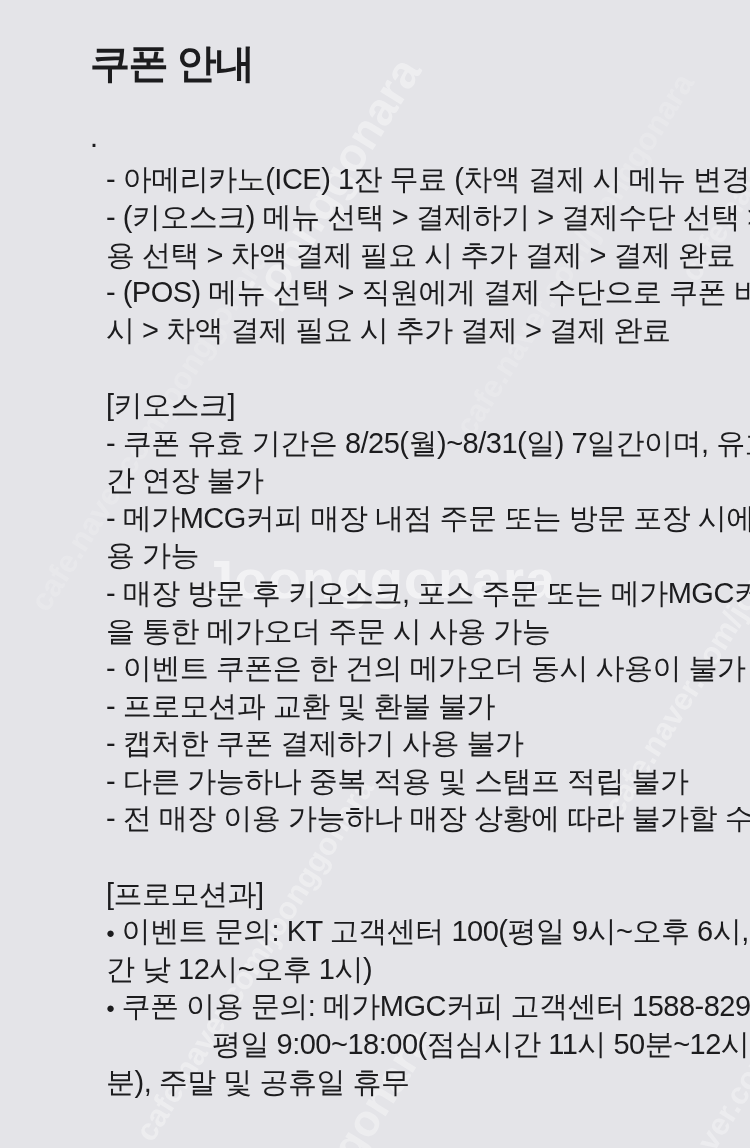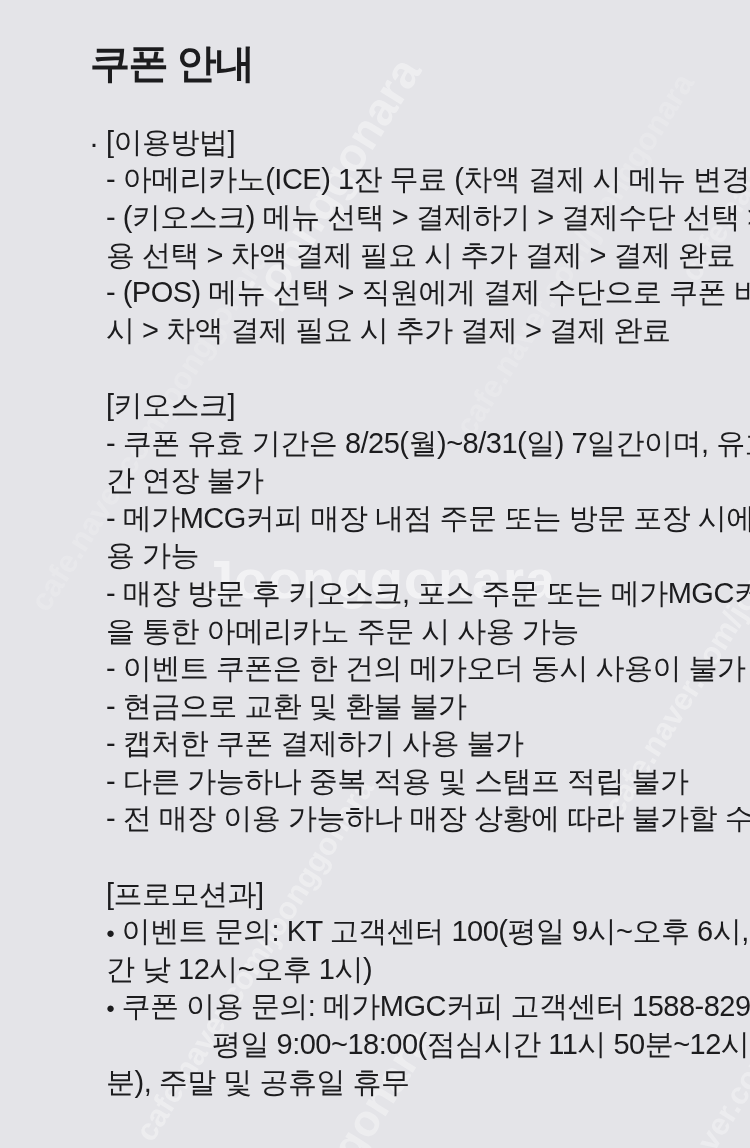--- a/index.html
+++ b/index.html
@@ -69,41 +69,40 @@
   <div class="wm wm-diag wm-g">cafe.naver.com/joonggonara</div>
   <div class="wm wm-diag wm-h">cafe.naver.com/joonggonara</div>
 
   <div class="title">쿠폰 안내</div>
 
   <div class="bodytext">
 
     <div class="sec">
       <div class="ln hd">
         <span class="sec-dot">·</span>
-        <span>[이용방법]</span>
       </div>
       <div class="ln"><span>- 아메리카노(ICE) 1잔 무료 (차액 결제 시 메뉴 변경 가능)</span></div>
       <div class="ln"><span>- (키오스크) 메뉴 선택 &gt; 결제하기 &gt; 결제수단 선택 &gt; 쿠폰사</span></div>
       <div class="ln"><span>용 선택 &gt; 차액 결제 필요 시 추가 결제 &gt; 결제 완료</span></div>
       <div class="ln"><span>- (POS) 메뉴 선택 &gt; 직원에게 결제 수단으로 쿠폰 바코드 제</span></div>
       <div class="ln"><span>시 &gt; 차액 결제 필요 시 추가 결제 &gt; 결제 완료</span></div>
     </div>
 
     <div class="sec">
       <div class="ln hd">
         <span>[키오스크]</span>
       </div>
       <div class="ln"><span>- 쿠폰 유효 기간은 8/25(월)~8/31(일) 7일간이며, 유효기</span></div>
       <div class="ln"><span>간 연장 불가</span></div>
       <div class="ln"><span>- 메가MCG커피 매장 내점 주문 또는 방문 포장 시에만 사</span></div>
       <div class="ln"><span>용 가능</span></div>
       <div class="ln"><span>- 매장 방문 후 키오스크, 포스 주문 또는 메가MGC커피 앱</span></div>
-      <div class="ln"><span>을 통한 아메리카노 주문 시 사용 가능</span></div>
+      <div class="ln"><span>을 통한 메가오더 주문 시 사용 가능</span></div>
       <div class="ln"><span>- 이벤트 쿠폰은 한 건의 메가오더 동시 사용이 불가</span></div>
-      <div class="ln"><span>- 현금으로 교환 및 환불 불가</span></div>
+      <div class="ln"><span>- 프로모션과 교환 및 환불 불가</span></div>
       <div class="ln"><span>- 캡처한 쿠폰 결제하기 사용 불가</span></div>
       <div class="ln"><span>- 다른 가능하나 중복 적용 및 스탬프 적립 불가</span></div>
       <div class="ln"><span>- 전 매장 이용 가능하나 매장 상황에 따라 불가할 수 있음</span></div>
     </div>
 
     <div class="sec">
       <div class="ln hd">
         <span>[프로모션과]</span>
       </div>
       <div class="ln">

